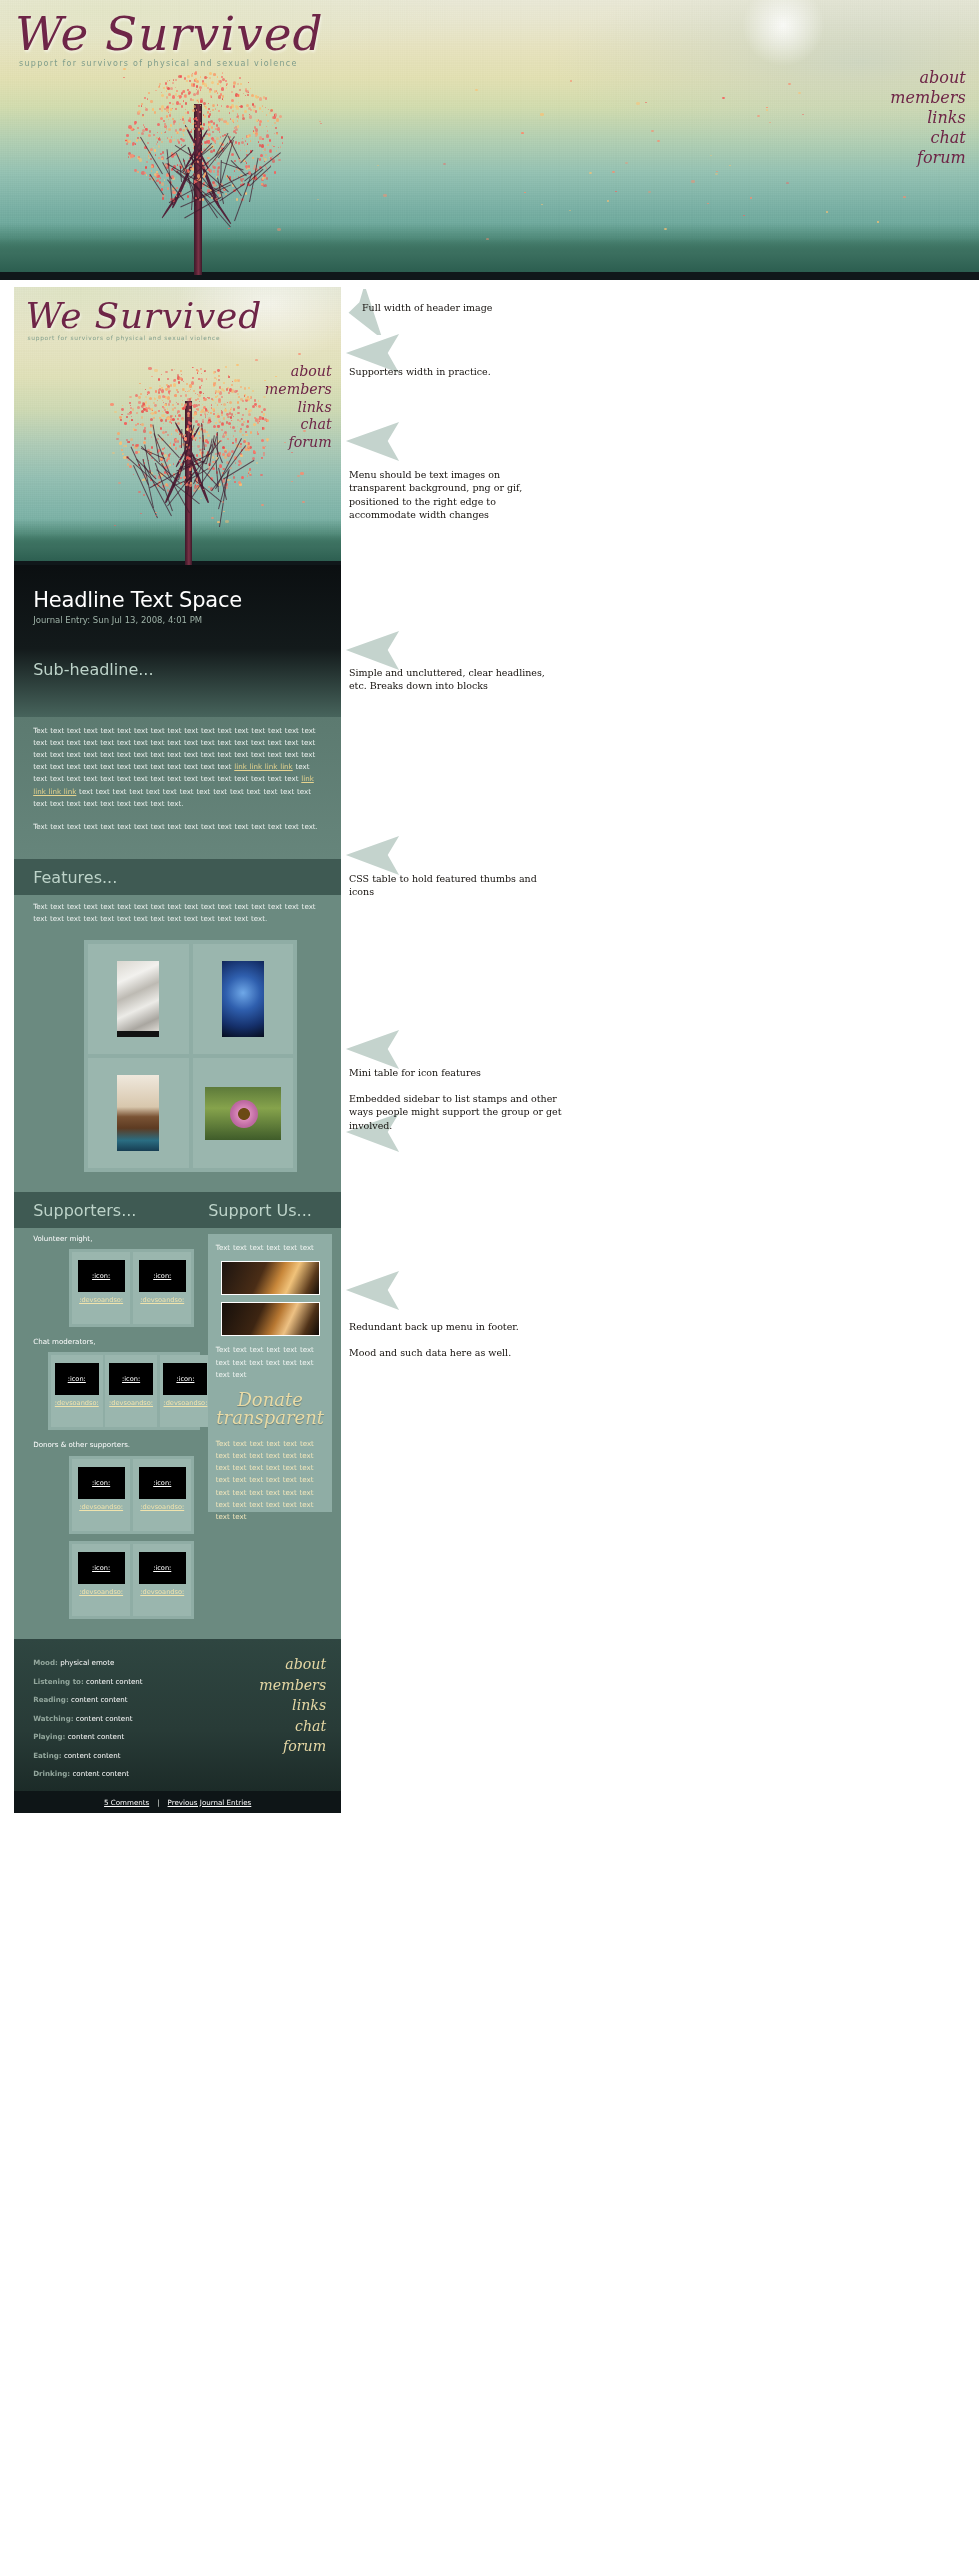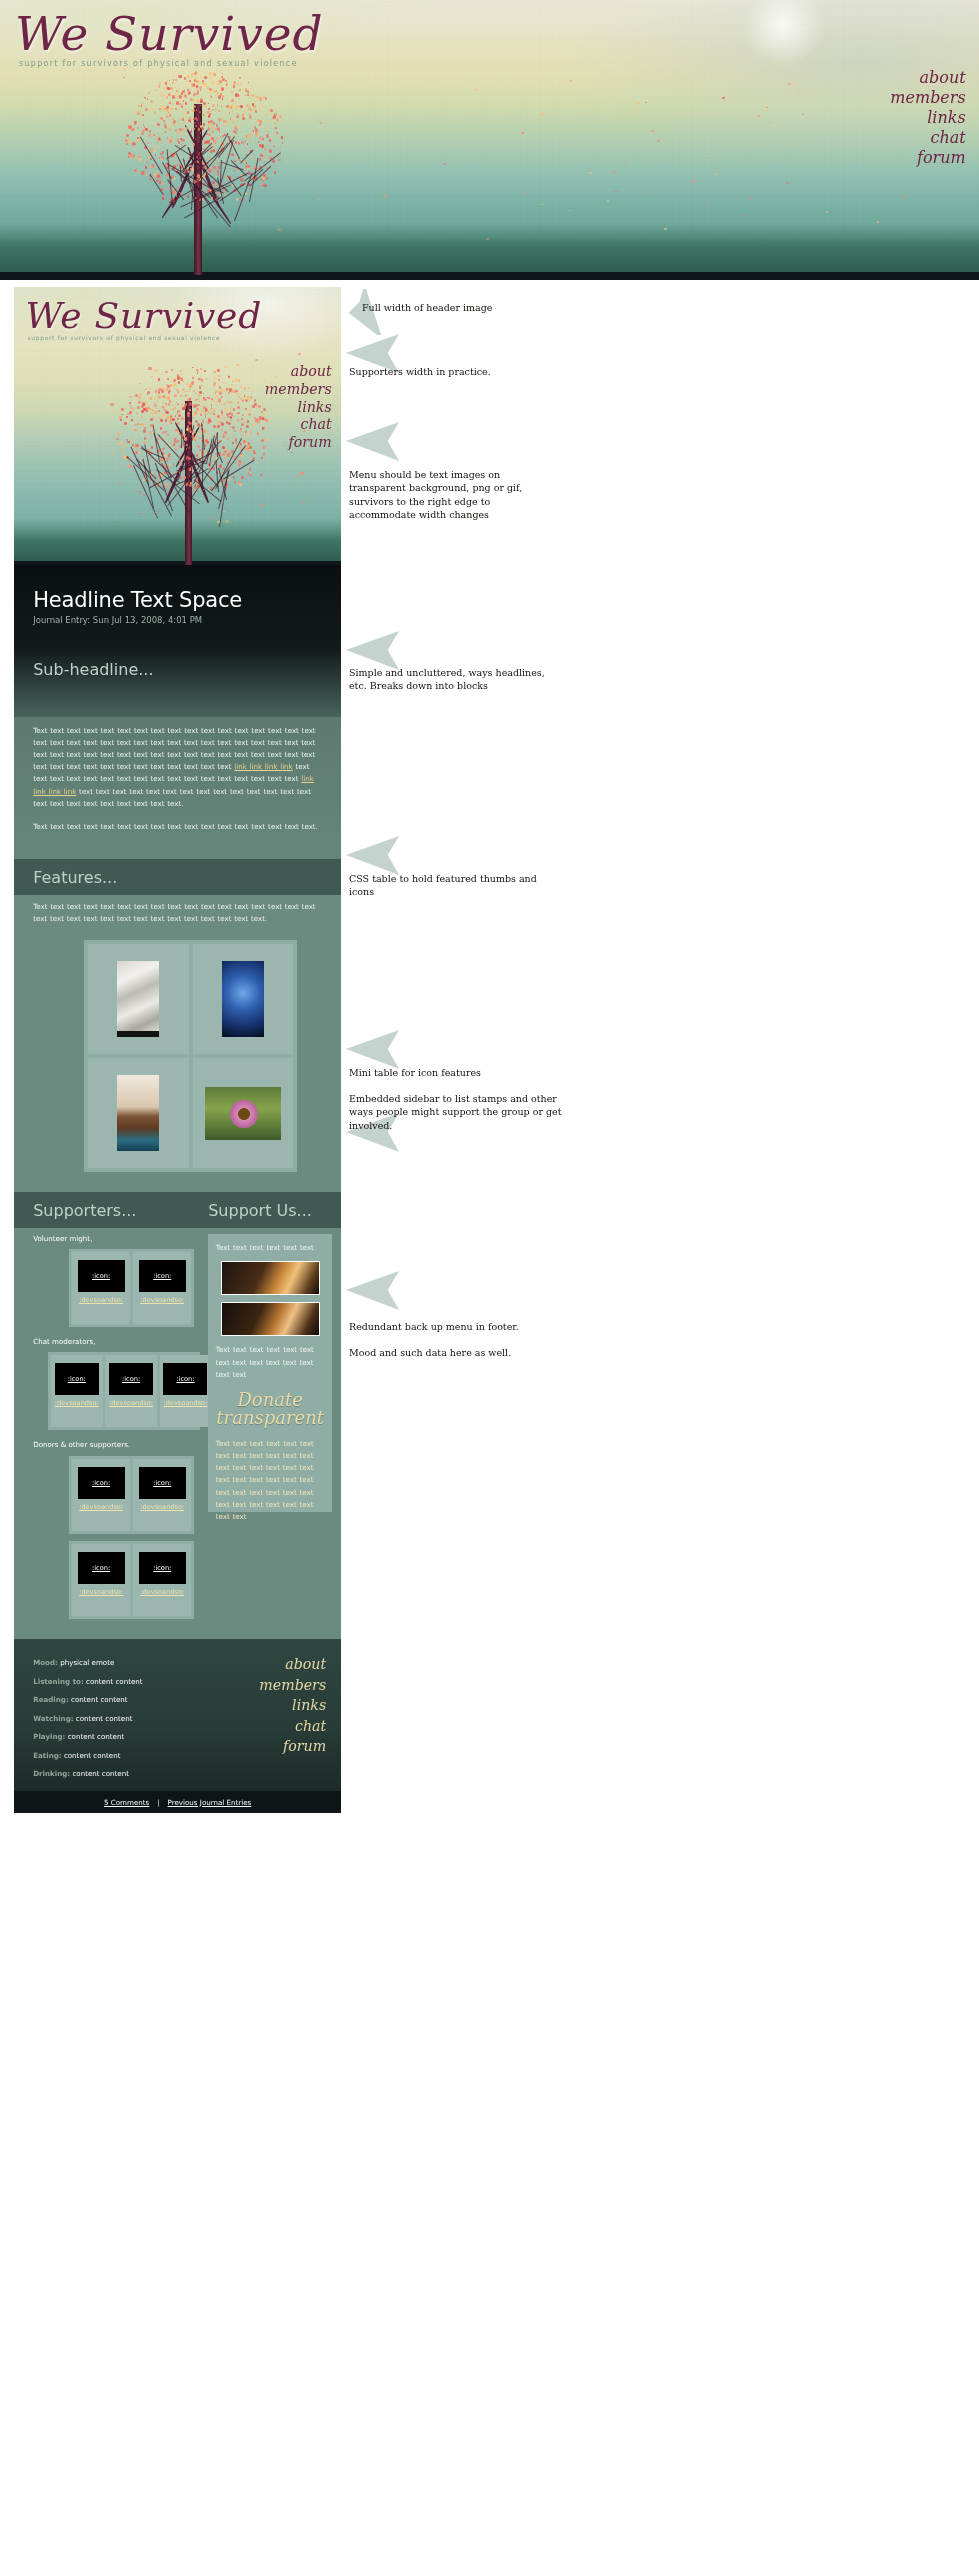--- a/index.html
+++ b/index.html
@@ -2176,28 +2176,28 @@
       <path d="M2 22 L58 2 L46 22 L58 43 Z" fill="#c4d3cd"></path>
     </svg>
 </div>
 <div class="anno" style="left:349px;top:365px;">Supporters width in practice.</div>
 
 <div class="arrow" style="left:344px;top:420px;">
   <svg width="57" height="43" viewBox="0 0 60 45">
       <path d="M2 22 L58 2 L46 22 L58 43 Z" fill="#c4d3cd"></path>
     </svg>
 </div>
-<div class="anno" style="left:349px;top:468px;width:210px;">Menu should be text images on transparent background, png or gif, survivors to the right edge to accommodate width changes</div>
+<div class="anno" style="left:349px;top:468px;width:210px;">Menu should be text images on transparent background, png or gif, positioned to the right edge to accommodate width changes</div>
 
 <div class="arrow" style="left:344px;top:629px;">
   <svg width="57" height="43" viewBox="0 0 60 45">
       <path d="M2 22 L58 2 L46 22 L58 43 Z" fill="#c4d3cd"></path>
     </svg>
 </div>
-<div class="anno" style="left:349px;top:666px;width:205px;">Simple and uncluttered, ways headlines, etc. Breaks down into blocks</div>
+<div class="anno" style="left:349px;top:666px;width:205px;">Simple and uncluttered, clear headlines, etc. Breaks down into blocks</div>
 
 <div class="arrow" style="left:344px;top:834px;">
   <svg width="57" height="43" viewBox="0 0 60 45">
       <path d="M2 22 L58 2 L46 22 L58 43 Z" fill="#c4d3cd"></path>
     </svg>
 </div>
 <div class="anno" style="left:349px;top:872px;width:210px;">CSS table to hold featured thumbs and icons</div>
 
 <div class="arrow" style="left:344px;top:1028px;">
   <svg width="57" height="43" viewBox="0 0 60 45">

